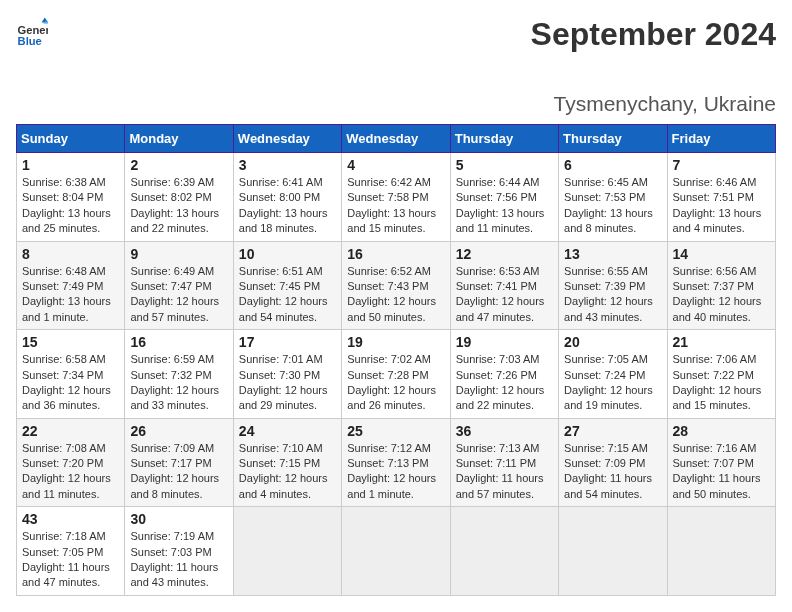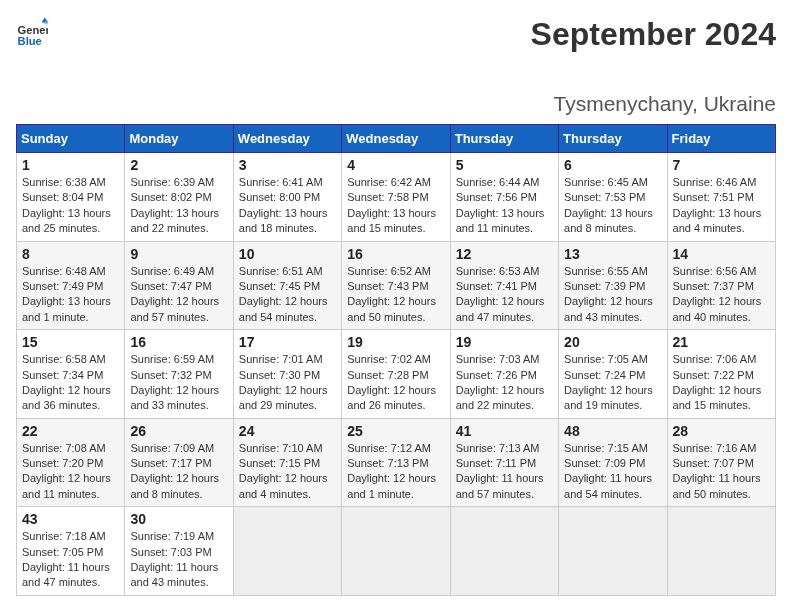--- a/index.html
+++ b/index.html
@@ -213,25 +213,25 @@
         </td>
         <td>
           <span class="day-num">24</span>
           <div class="day-info">Sunrise: 7:10 AM<br>Sunset: 7:15 PM<br>Daylight: 12 hours and 4 minutes.</div>
         </td>
         <td>
           <span class="day-num">25</span>
           <div class="day-info">Sunrise: 7:12 AM<br>Sunset: 7:13 PM<br>Daylight: 12 hours and 1 minute.</div>
         </td>
         <td>
-          <span class="day-num">41</span>
+          <span class="day-num">36</span>
           <div class="day-info">Sunrise: 7:13 AM<br>Sunset: 7:11 PM<br>Daylight: 11 hours and 57 minutes.</div>
         </td>
         <td>
-          <span class="day-num">48</span>
+          <span class="day-num">27</span>
           <div class="day-info">Sunrise: 7:15 AM<br>Sunset: 7:09 PM<br>Daylight: 11 hours and 54 minutes.</div>
         </td>
         <td>
           <span class="day-num">28</span>
           <div class="day-info">Sunrise: 7:16 AM<br>Sunset: 7:07 PM<br>Daylight: 11 hours and 50 minutes.</div>
         </td>
       </tr>
       <tr>
         <td>
           <span class="day-num">43</span>

